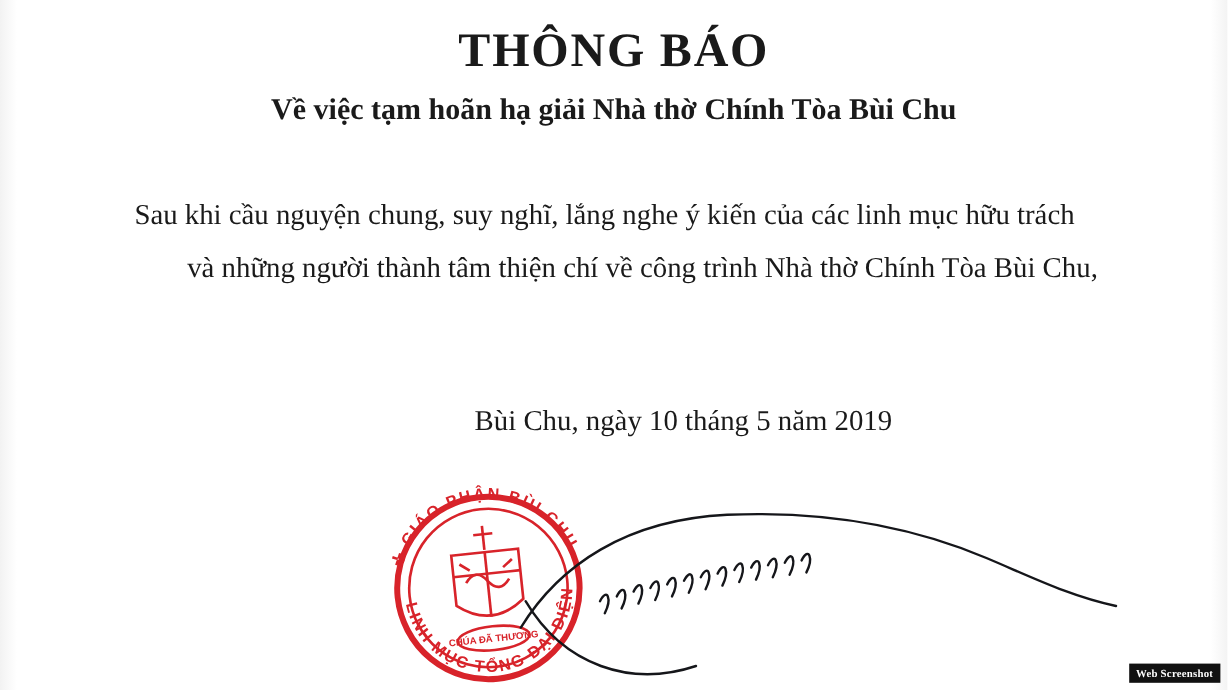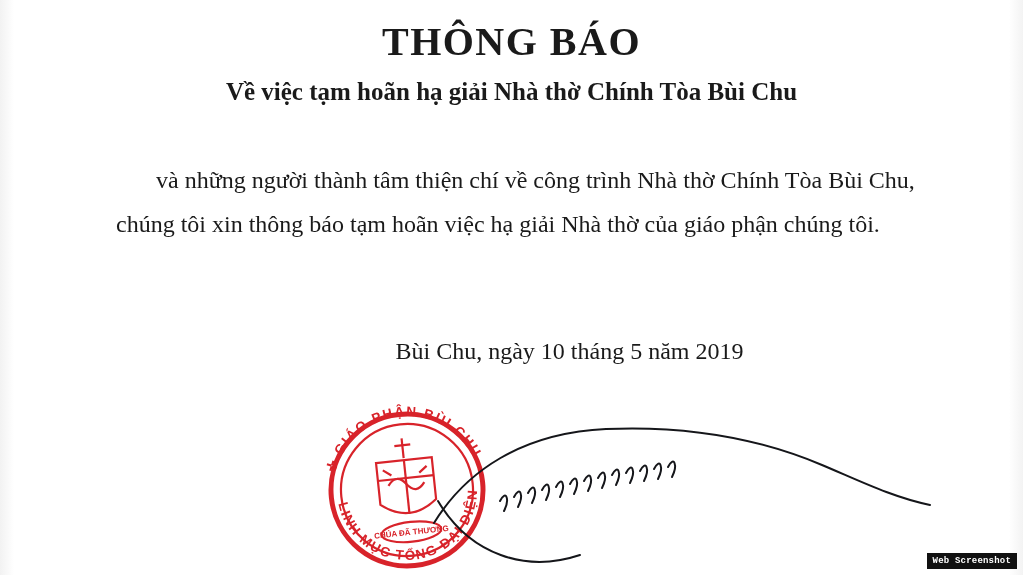--- a/index.html
+++ b/index.html
@@ -109,43 +109,43 @@
   }
   .signature svg { display: block; }
 
   
   .watermark {
     position: absolute;
     right: 6px;
     bottom: 6px;
     background: #111111;
     color: #ffffff;
-    font-family: Liberation Mono, monospace;
+    font-family: Liberation Serif, serif;
     font-size: 9px;
     font-weight: bold;
     padding: 3px 6px 3px 6px;
     letter-spacing: 0.2px;
     line-height: 10px;
   }
 </style>
 </head>
 <body>
 
 <div class="page">
 
   <div class="scan-edge-left"></div>
   <div class="scan-edge-right"></div>
 
   <div class="doc-title">THÔNG BÁO</div>
 
   <div class="doc-subtitle">Về việc tạm hoãn hạ giải Nhà thờ Chính Tòa Bùi Chu</div>
 
   <div class="body-block">
+    <div class="body-line l1">Sau khi cầu nguyện chung, suy nghĩ, lắng nghe ý kiến của các linh mục hữu trách</div>
     <div class="body-line l2">và những người thành tâm thiện chí về công trình Nhà thờ Chính Tòa Bùi Chu,</div>
-    <div class="body-line l3">chúng tôi xin thông báo tạm hoãn việc hạ giải Nhà thờ của giáo phận chúng tôi.</div>
   </div>
 
   <div class="date-line">Bùi Chu, ngày 10 tháng 5 năm 2019</div>
 
   <div class="seal">
     <svg width="193" height="178" viewBox="0 0 193 178" xmlns="http://www.w3.org/2000/svg">
       <defs>
         <path id="sealTopArc" d="M 22,92 A 74,74 0 0 1 170,92"></path>
         <path id="sealBottomArc" d="M 26,92 A 70,70 0 0 0 166,92"></path>
       </defs>

